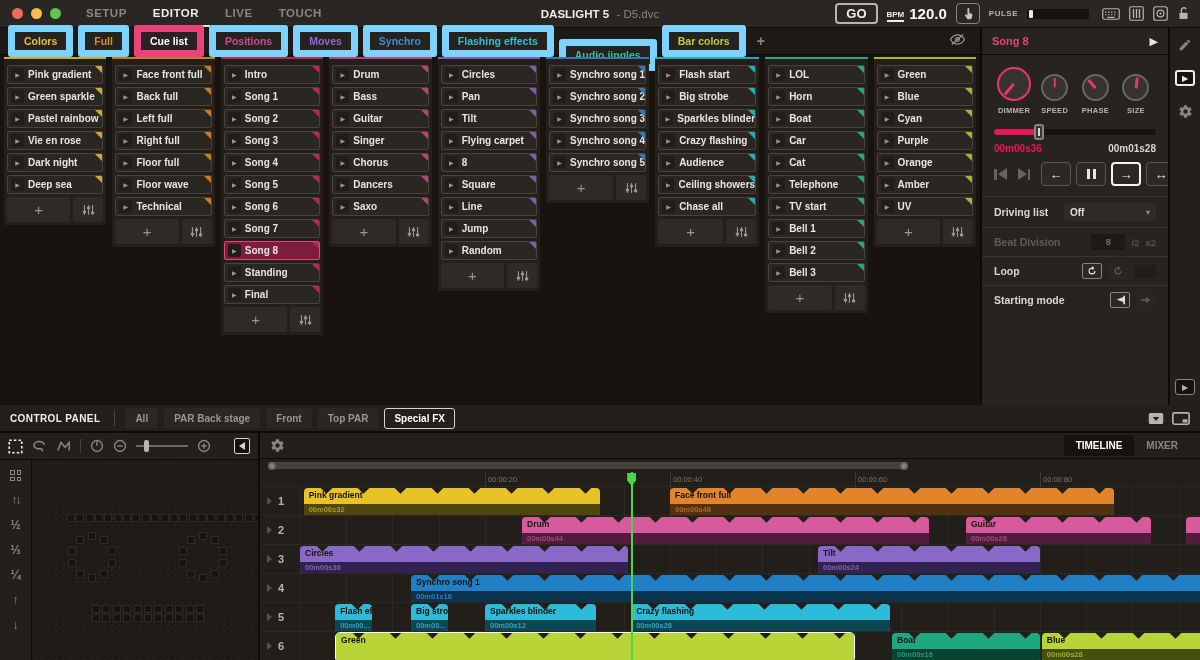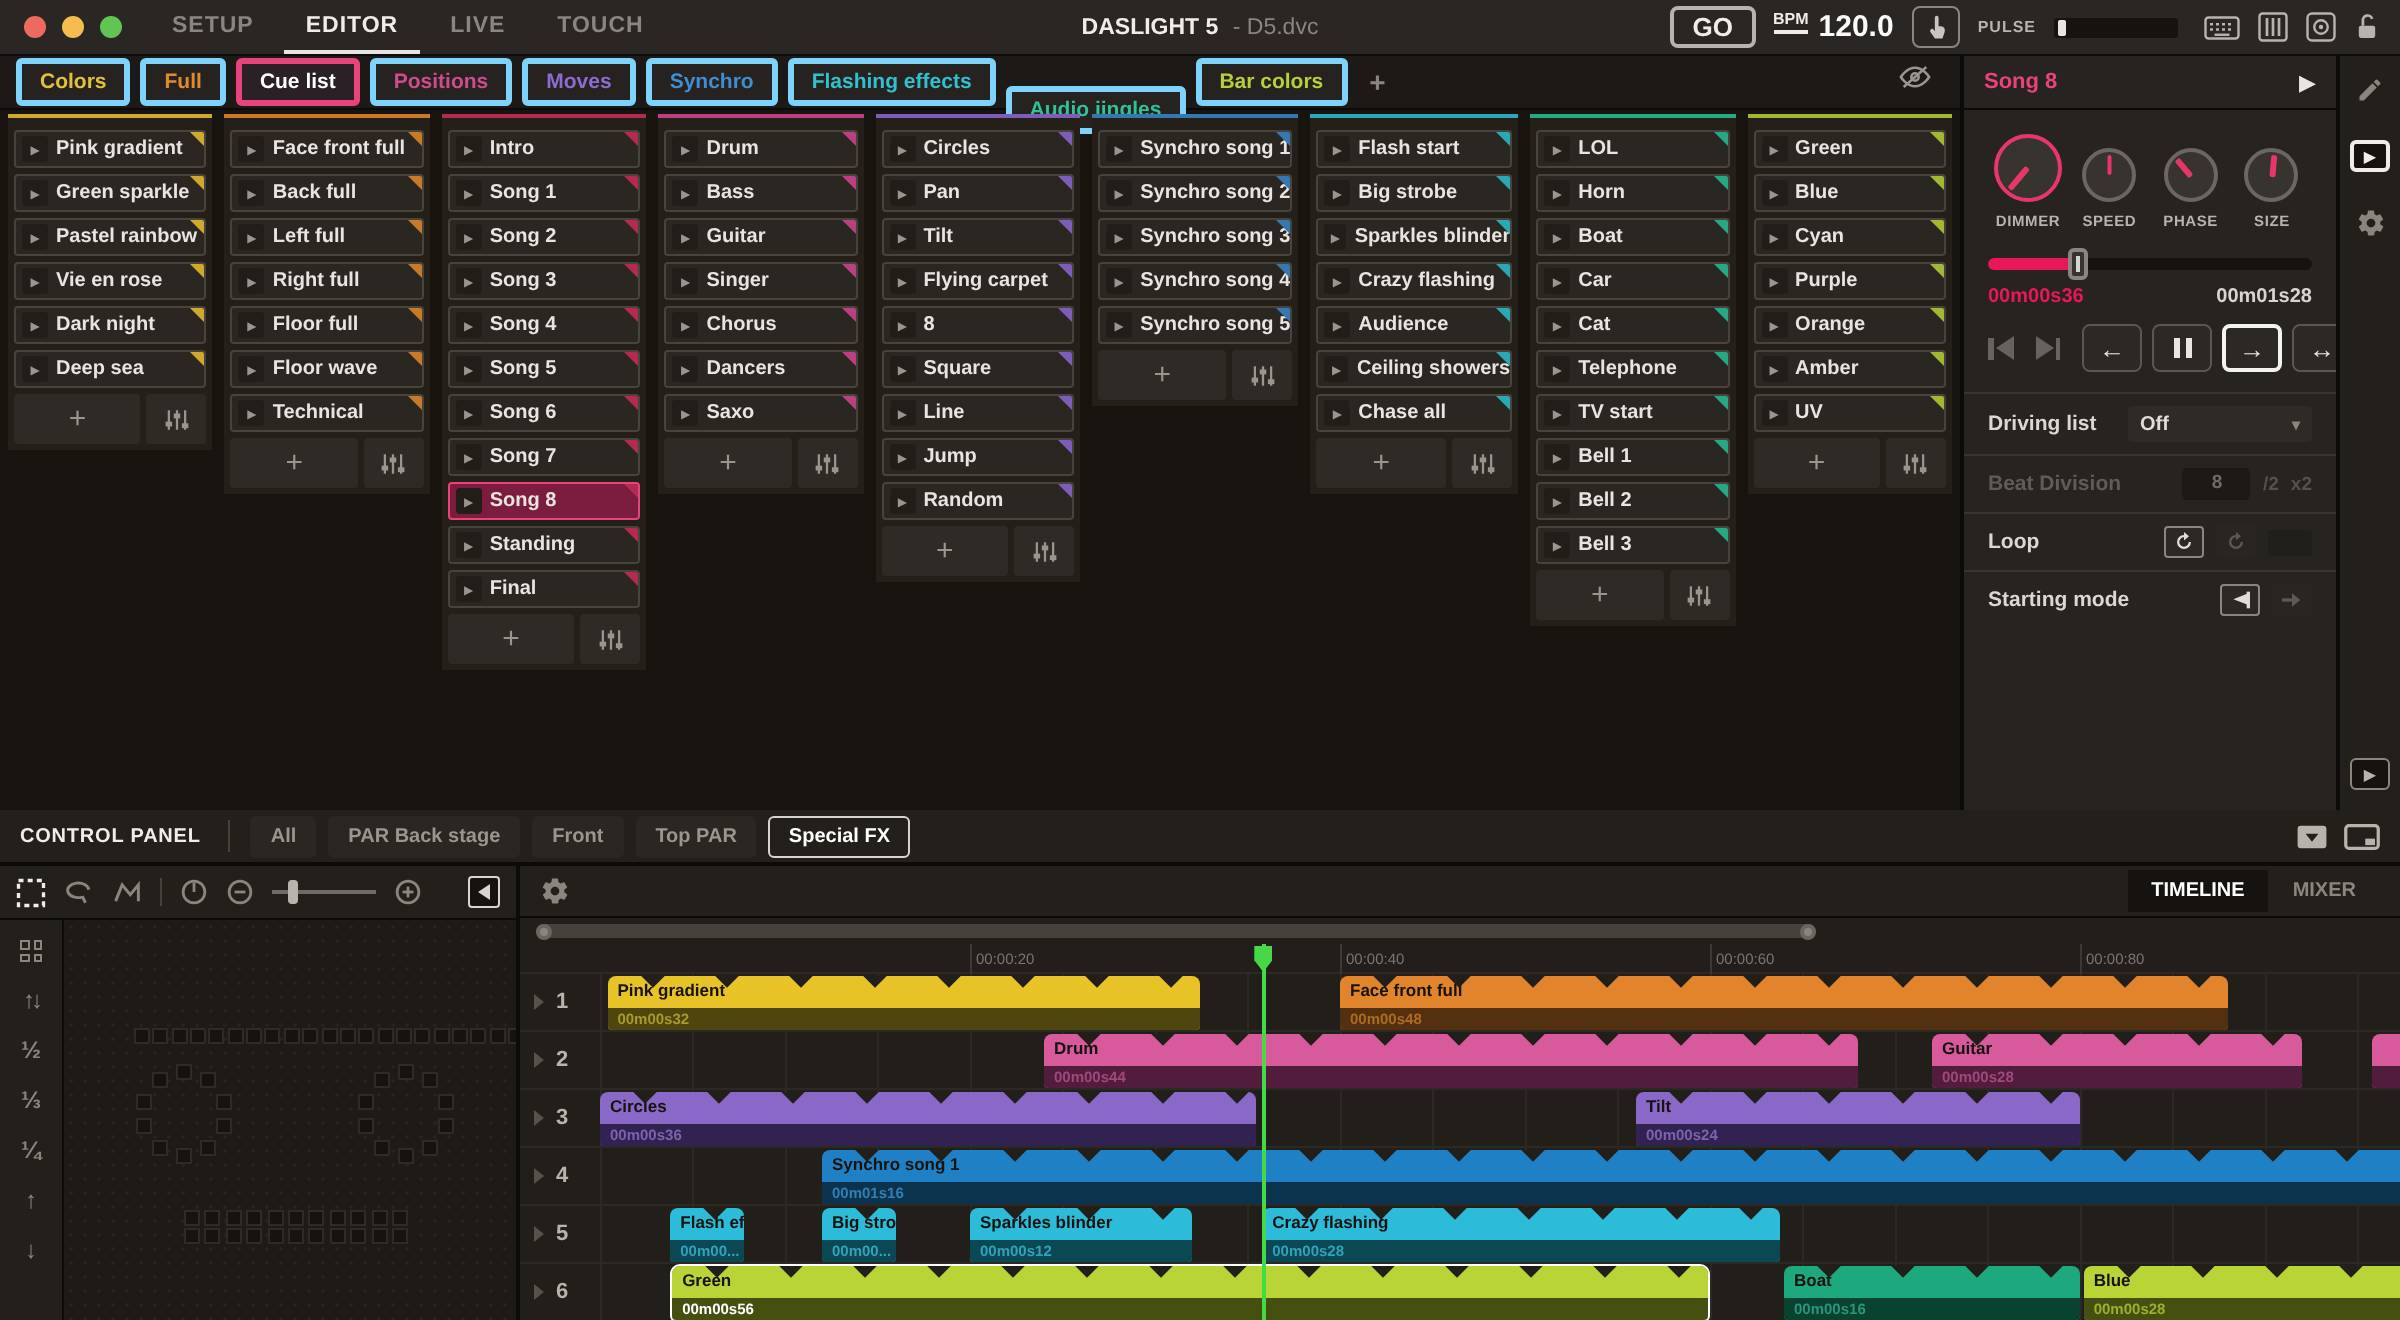--- a/index.html
+++ b/index.html
@@ -11,35 +11,35 @@
   .traffic { display:flex; gap:8px; margin:0 14px 0 12px; }
   .tl-dot { width:11px; height:11px; border-radius:50%; }
   .nav { display:flex; gap:4px; height:100%; align-items:stretch; }
   .nav-item { display:flex; align-items:center; padding:0 11px; font-size:11.5px; font-weight:bold; color:#8a857f; letter-spacing:.5px; border-bottom:2px solid transparent; }
   .nav-item.active { color:#f0ede9; border-bottom-color:#e8e5e0; }
   .title-wrap { position:absolute; left:0; right:0; text-align:center; pointer-events:none; font-size:11.5px; }
   .title-wrap .t { font-weight:bold; color:#f0ede9; }
   .title-wrap .s { color:#8a857f; margin-left:4px; }
   .tb-right { margin-left:auto; display:flex; align-items:center; gap:9px; padding-right:10px; z-index:2; }
   .go-btn { border:2px solid #b8b3ad; border-radius:4px; color:#f0ede9; font-weight:bold; font-size:13px; padding:1px 9px; background:#2a2623; }
-  .bpm-block { display:flex; align-items:flex-start; gap:5px; }
+  .bpm-block { display:flex; align-items:flex-end; gap:5px; }
   .bpm-lab { font-size:8px; font-weight:bold; color:#f0ede9; border-bottom:2px solid #f0ede9; padding-bottom:1px; }
   .bpm-val { font-size:15px; font-weight:bold; color:#fbfaf8; }
   .tap-btn { width:24px; height:21px; border:1.5px solid #8a857f; border-radius:4px; display:flex; align-items:center; justify-content:center; }
   .pulse-lab { font-size:8px; font-weight:bold; color:#b8b3ad; letter-spacing:.5px; }
   .pulse-track { width:62px; height:10px; background:#15120f; border-radius:2px; position:relative; }
   .pulse-handle { position:absolute; left:2px; top:1px; width:4px; height:8px; background:#e9e6e2; border-radius:1px; }
   .tb-icons { display:flex; gap:9px; align-items:center; margin-left:4px; }
   .tb-icons svg { display:block; }
 
   
   #main { position:absolute; left:0; top:28px; width:1200px; height:377px; background:#17140f; }
   .cue-area { position:absolute; left:0; top:0; width:980px; height:377px; }
   .tabrow { height:27px; background:#1c1916; display:flex; align-items:center; gap:5px; padding:0 8px; border-bottom:1px solid #0d0b09; }
-  .ctab { background:#262220; border:3px solid #7dd3fc; border-radius:3px; padding:3px 9px; font-size:10.5px; font-weight:bold; white-space:nowrap; }
+  .ctab { background:#262220; border:7px solid #7dd3fc; border-radius:3px; padding:3px 9px; font-size:10.5px; font-weight:bold; white-space:nowrap; }
   .ctab.active { border-color:#e8437a; color:#fff !important; background:#2a2025; }
   .ctab-plus { color:#8a857f; font-size:14px; font-weight:bold; padding:0 6px; }
   .tab-spacer { flex:1; }
   .eye-btn { margin-right:6px; }
 
   .columns { display:flex; gap:6px; padding:2px 4px; align-items:flex-start; }
   .col { width:104px; background:#242019; border-top:2px solid; padding:6px 3px 3px; }
   .cue { position:relative; height:19px; margin-bottom:3px; background:#2a2622; border:1px solid #47433d; border-radius:2px; display:flex; align-items:center; overflow:hidden; }
   .cue .play { width:13px; height:13px; margin:0 4px 0 3px; background:#211d19; border-radius:2px; color:#9a958f; font-size:6px; display:flex; align-items:center; justify-content:center; }
   .cue .lbl { font-size:10px; font-weight:bold; color:#e8e5e0; white-space:nowrap; }
@@ -1166,21 +1166,20 @@
             <span class="notch" style="left: 240px;"></span>
           </div>
           <div class="trhead">
             <span class="ex"></span>
             <span class="num">5</span>
           </div>
         </div>
         <div class="trackrow">
           <div class="clip selected" style="left: 76.075px; width: 518px; background: rgb(184, 212, 55);">
             <div class="ct">Green</div>
-            <div class="cd" style="background: rgb(69, 79, 16); color: rgb(154, 176, 44);">00m00s56</div>
             <span class="notch" style="left: 18px;"></span>
             <span class="notch" style="left: 55px;"></span>
             <span class="notch" style="left: 92px;"></span>
             <span class="notch" style="left: 129px;"></span>
             <span class="notch" style="left: 166px;"></span>
             <span class="notch" style="left: 203px;"></span>
             <span class="notch" style="left: 240px;"></span>
             <span class="notch" style="left: 277px;"></span>
             <span class="notch" style="left: 314px;"></span>
             <span class="notch" style="left: 351px;"></span>

